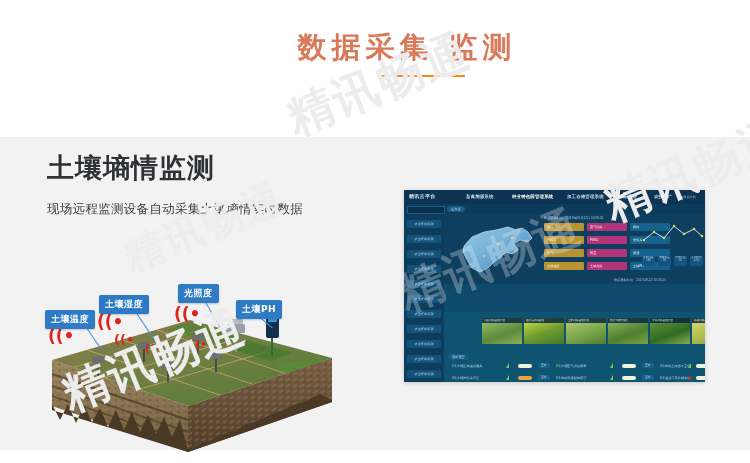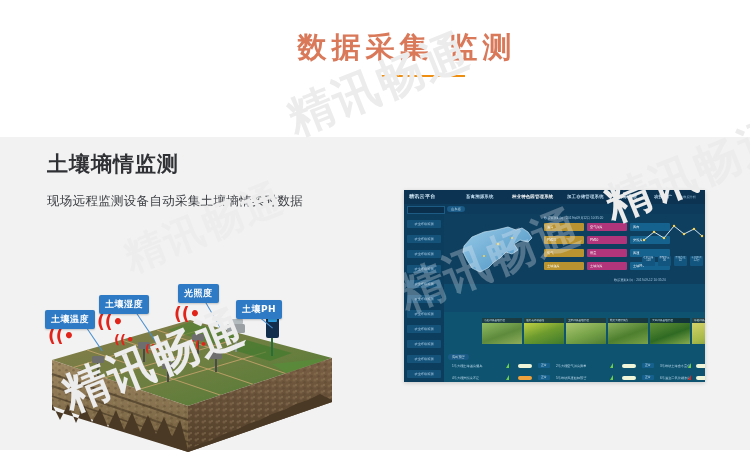--- a/index.html
+++ b/index.html
@@ -35,21 +35,21 @@
     font-size:29px;font-weight:700;color:#d9795a;letter-spacing:5px;
     font-family:"DejaVu Sans","Liberation Sans",sans-serif;
   }
   .title-rule{position:absolute;left:347px;top:75px;width:86px;height:2px;background:#ef8f12;}
 
   
   .panel{position:absolute;left:0;top:137px;width:750px;height:313px;background:#f2f2f2;}
 
   
   .left{position:absolute;left:47px;top:150px;width:345px;z-index:10;}
-  .h2{font-size:21px;font-weight:700;color:#2f3135;letter-spacing:1px;
+  .h2{font-size:27px;font-weight:700;color:#2f3135;letter-spacing:1px;
       font-family:"DejaVu Sans","Liberation Sans",sans-serif;}
   .sub{margin-top:14px;font-size:14px;font-weight:700;color:#5b6b8c;letter-spacing:.5px;
       font-family:"DejaVu Sans","Liberation Sans",sans-serif;}
   .body-l{margin-top:13px;font-size:12.5px;color:#3a3d42;line-height:1.65;letter-spacing:.3px;
       font-family:"DejaVu Sans","Liberation Sans",sans-serif;}
 
   
   .illus{position:absolute;left:40px;top:282px;width:300px;height:180px;z-index:12;}
 
   .tag{

